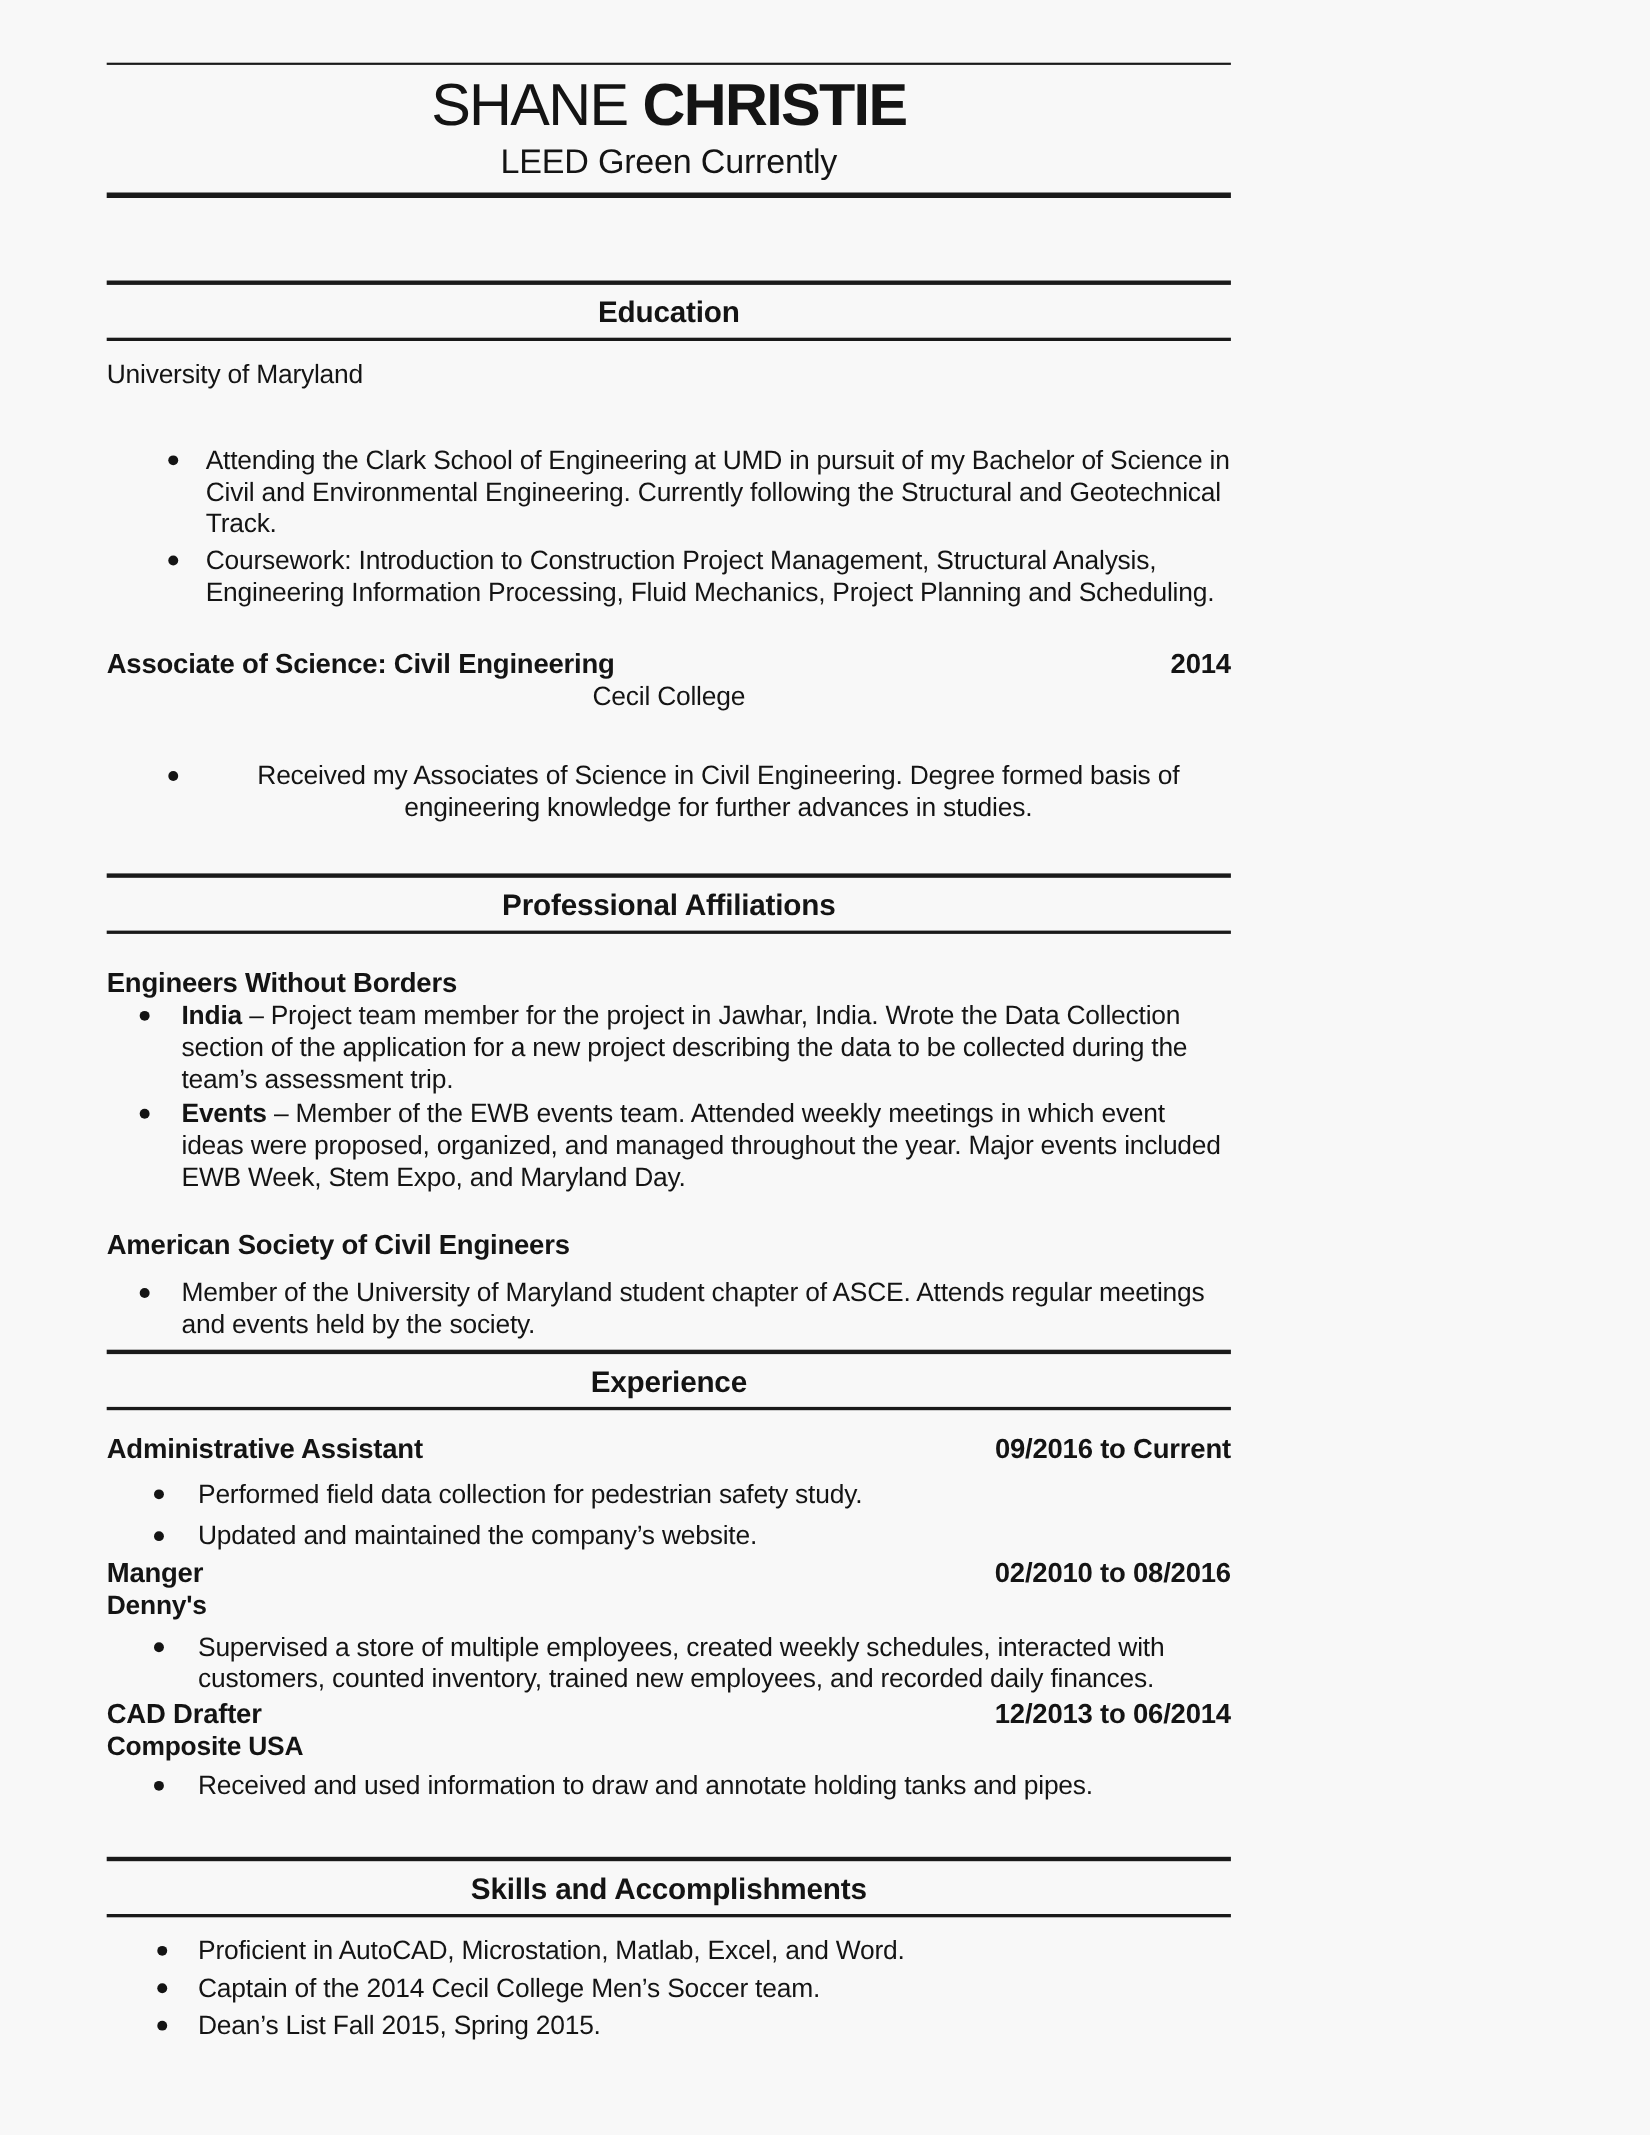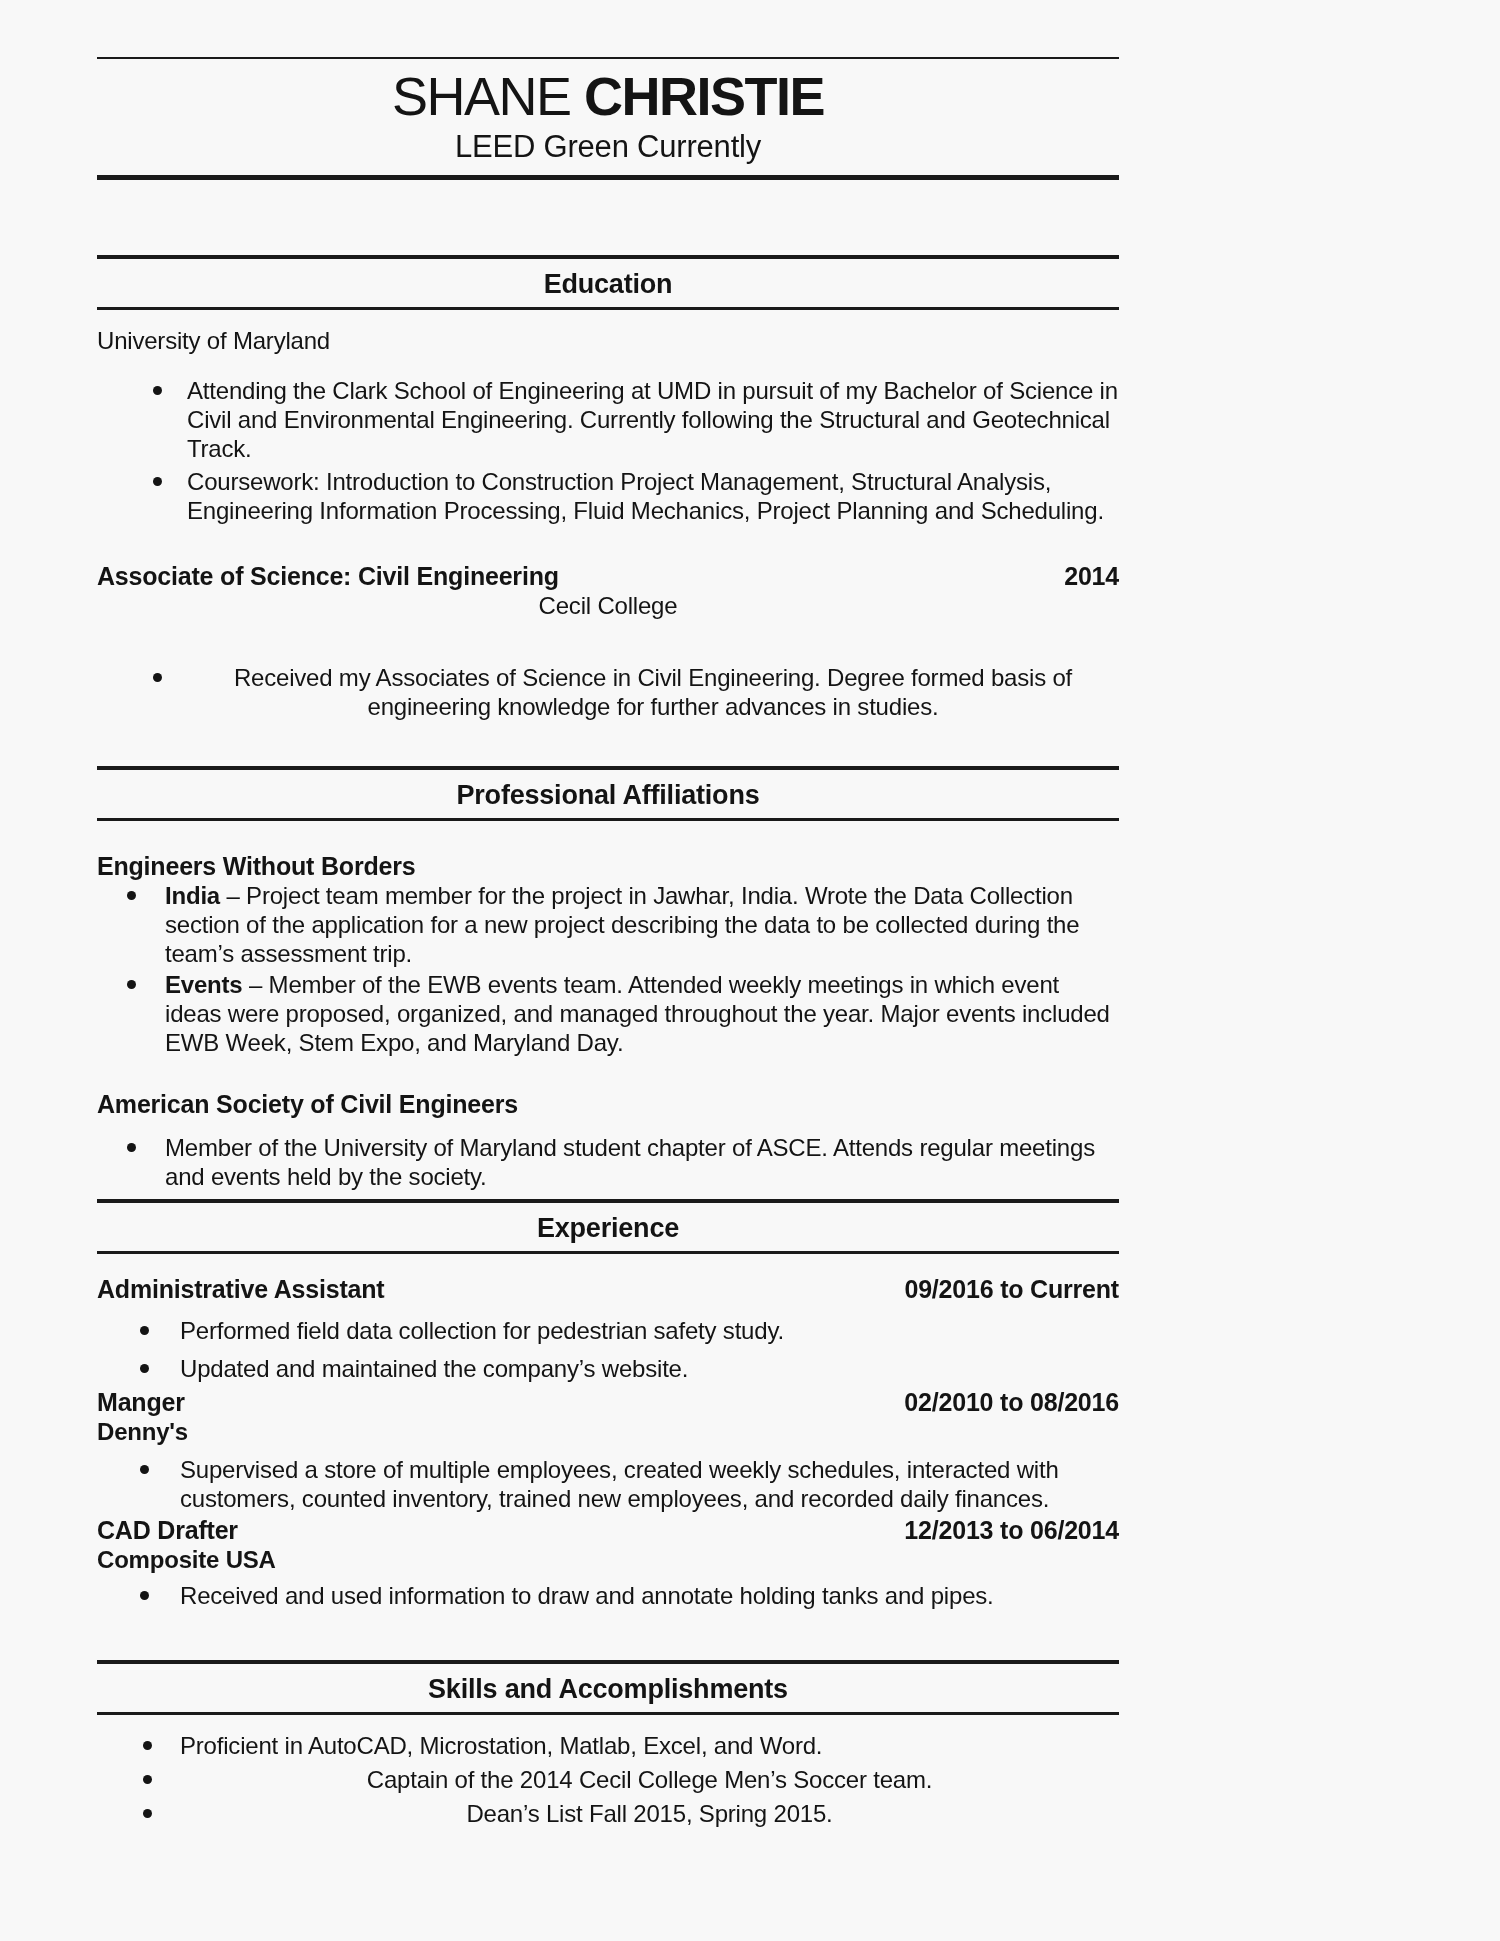--- a/index.html
+++ b/index.html
@@ -86,38 +86,38 @@
   .blist li { position: relative; }
   .dot {
     position: absolute;
     width: 9px;
     height: 9px;
     border-radius: 50%;
     background: #141414;
     top: 10px;
   }
 
-  .ul-edu { margin-top: 20px; }
+  .ul-edu { margin-top: 48px; }
   .ul-edu li { padding-left: 90px; }
   .ul-edu .dot { left: 56px; }
   .ul-edu li + li { margin-top: 4px; }
 
   .ul-aff li { padding-left: 68px; }
   .ul-aff .dot { left: 30px; }
   .ul-aff li + li { margin-top: 2px; }
 
   .ul-job { margin-top: 12px; }
   .ul-job li { padding-left: 83px; }
   .ul-job .dot { left: 43px; }
   .ul-job li + li { margin-top: 9px; }
 
   .ul-skill { margin-top: 16px; }
   .ul-skill li { padding-left: 83px; }
   .ul-skill .dot { left: 46px; }
-  .ul-skill li + li { margin-top: 5px; text-align: center; }
+  .ul-skill li + li { margin-top: 5px; }
 
   
   .edu-entry-1 { margin-top: 16px; }
   .edu-entry-2 { margin-top: 36px; text-align: center; }
   .edu-entry-2 .ul-edu { margin-top: 42px; }
 
   .aff-group-1 { margin-top: 30px; }
   .aff-group-2 { margin-top: 32px; }
   .aff-group-2 .ul-aff { margin-top: 14px; }
 

